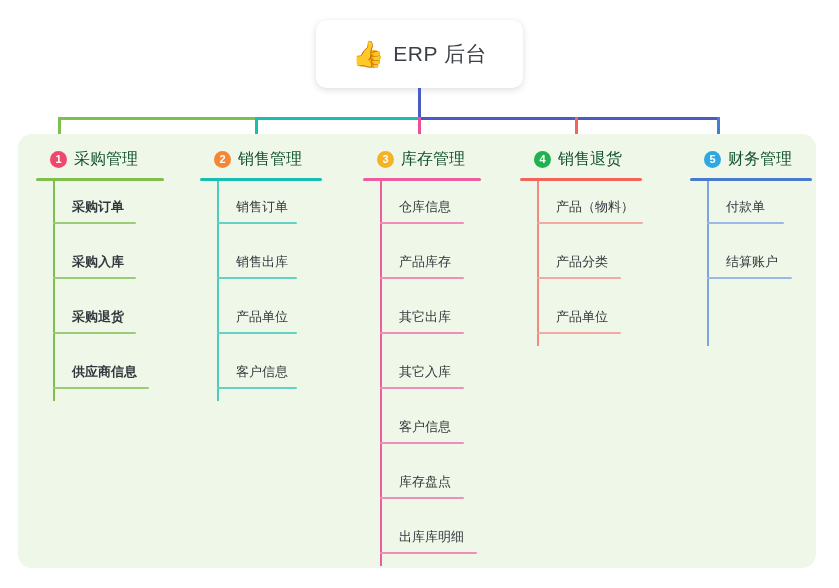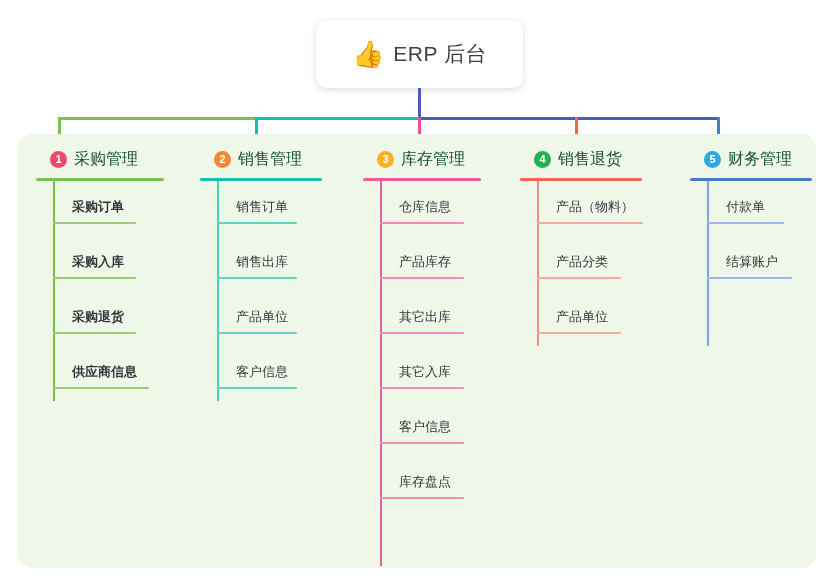--- a/index.html
+++ b/index.html
@@ -234,20 +234,24 @@
         <span class="leaf-rule" style="width:84px; background:#f08dbb;"></span>
       </div>
       <div class="leaf">
         <span class="leaf-label">客户信息</span>
         <span class="leaf-rule" style="width:84px; background:#f08dbb;"></span>
       </div>
       <div class="leaf">
         <span class="leaf-label">库存盘点</span>
         <span class="leaf-rule" style="width:84px; background:#f08dbb;"></span>
       </div>
+      <div class="leaf">
+        <span class="leaf-label">出库库明细</span>
+        <span class="leaf-rule" style="width:97px; background:#f08dbb;"></span>
+      </div>
     </div>
   </div>
 
   <div class="col" style="left:520px; width:145px;">
     <div class="col-head">
       <span class="badge" style="background:#20b24f;">4</span>
       <span class="col-title">销售退货</span>
     </div>
     <div class="col-rule" style="width:122px; background:#f4645c;"></div>
     <div class="col-body" style="height:165px;text-align:center;">

